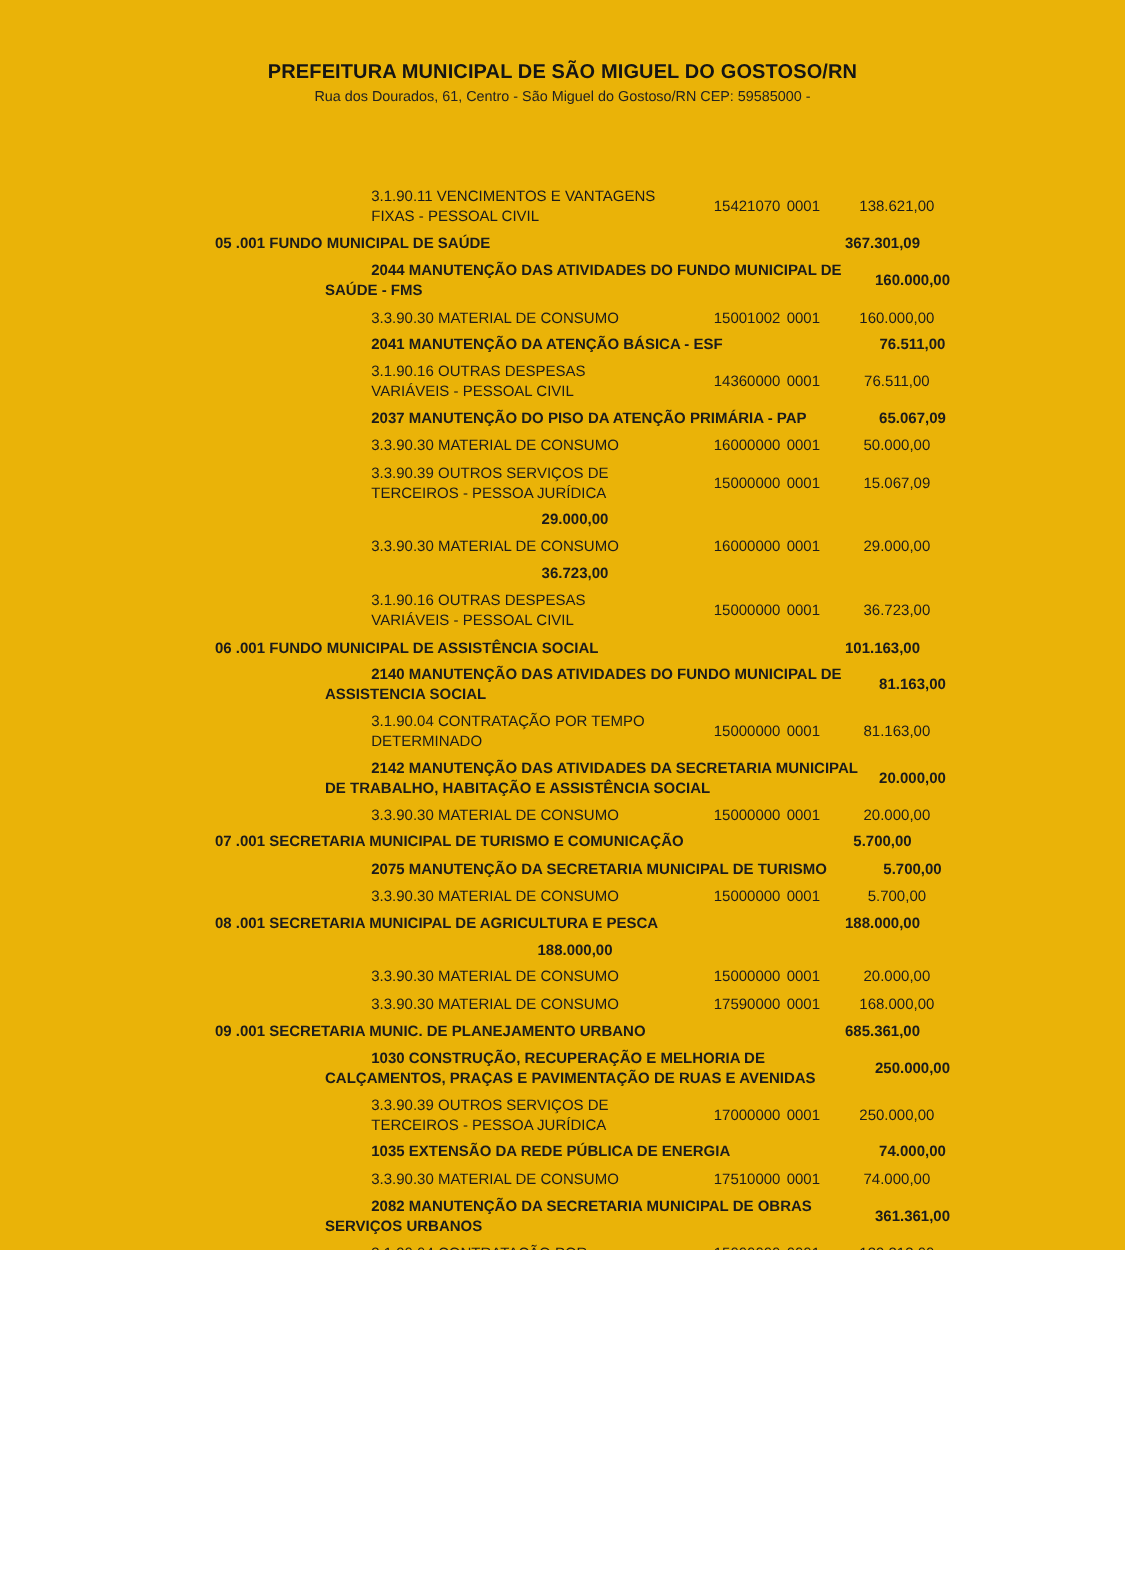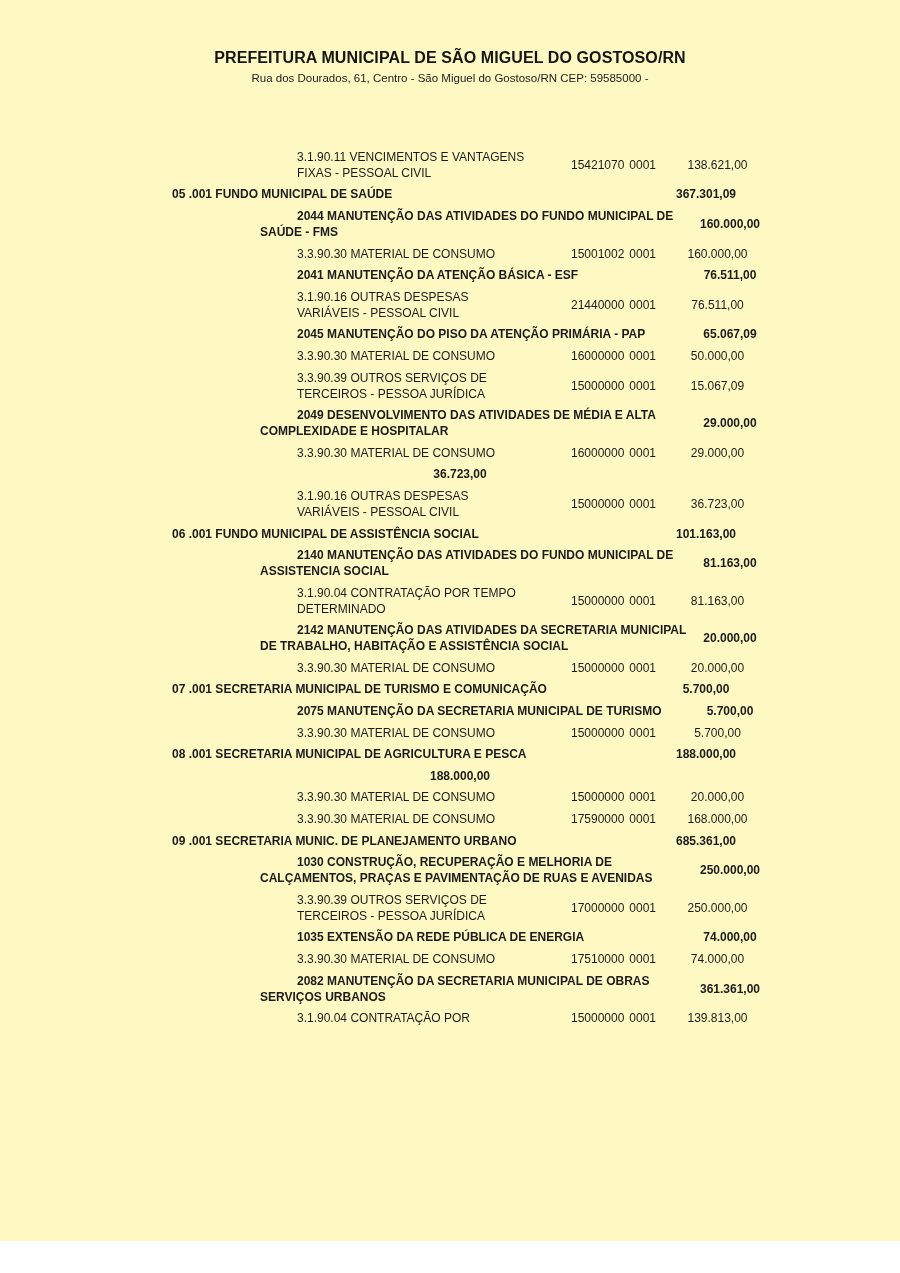--- a/index.html
+++ b/index.html
@@ -1,20 +1,20 @@
 <!DOCTYPE html>
 <html><head>
 <meta charset="utf-8">
 <style>
   * { margin:0; padding:0; box-sizing:border-box; }
   html,body { background:#ffffff; }
   .page {
     position:relative;
-    width:900px; height:1241px;
-    background:#fef9c3;
+    width:900px; height:1000px;
+    background:#eab308;
     font-family:"Liberation Sans","DejaVu Sans",sans-serif;
     color:#1b1b1b;
     overflow:hidden;
   }
   .letterhead {
     position:absolute; top:49px; left:0; right:0;
     text-align:center;
   }
   .letterhead .title {
     font-size:16px; font-weight:bold; letter-spacing:0.1px;
@@ -82,39 +82,38 @@
         <span class="desc">3.3.90.30 MATERIAL DE CONSUMO</span>
         <span class="codes"><span>15001002</span><span class="src">0001</span></span>
         <span class="value">160.000,00</span>
       </div>
       <div class="row lvl2">
         <span class="desc">2041 MANUTENÇÃO DA ATENÇÃO BÁSICA - ESF</span>
         <span class="value">76.511,00</span>
       </div>
       <div class="row lvl3">
         <span class="desc">3.1.90.16 OUTRAS DESPESAS VARIÁVEIS - PESSOAL CIVIL</span>
-        <span class="codes"><span>21440000</span><span class="src">0001</span></span>
+        <span class="codes"><span>14360000</span><span class="src">0001</span></span>
         <span class="value">76.511,00</span>
       </div>
       <div class="row lvl2">
-        <span class="desc">2045 MANUTENÇÃO DO PISO DA ATENÇÃO PRIMÁRIA - PAP</span>
+        <span class="desc">2037 MANUTENÇÃO DO PISO DA ATENÇÃO PRIMÁRIA - PAP</span>
         <span class="value">65.067,09</span>
       </div>
       <div class="row lvl3">
         <span class="desc">3.3.90.30 MATERIAL DE CONSUMO</span>
         <span class="codes"><span>16000000</span><span class="src">0001</span></span>
         <span class="value">50.000,00</span>
       </div>
       <div class="row lvl3">
         <span class="desc">3.3.90.39 OUTROS SERVIÇOS DE TERCEIROS - PESSOA JURÍDICA</span>
         <span class="codes"><span>15000000</span><span class="src">0001</span></span>
         <span class="value">15.067,09</span>
       </div>
       <div class="row lvl2">
-        <span class="desc">2049 DESENVOLVIMENTO DAS ATIVIDADES DE MÉDIA E ALTA COMPLEXIDADE E HOSPITALAR</span>
         <span class="value">29.000,00</span>
       </div>
       <div class="row lvl3">
         <span class="desc">3.3.90.30 MATERIAL DE CONSUMO</span>
         <span class="codes"><span>16000000</span><span class="src">0001</span></span>
         <span class="value">29.000,00</span>
       </div>
       <div class="row lvl2">
         <span class="value">36.723,00</span>
       </div>

